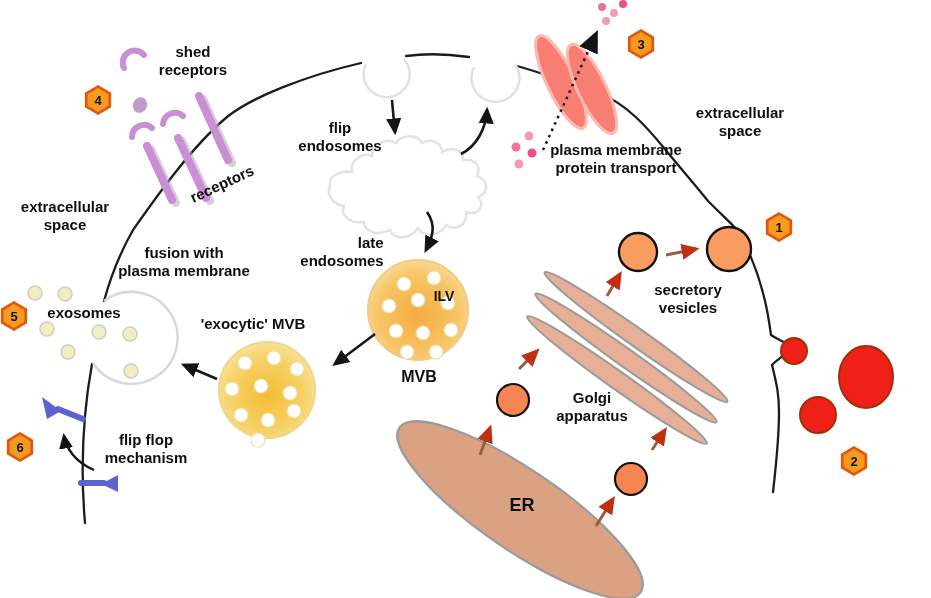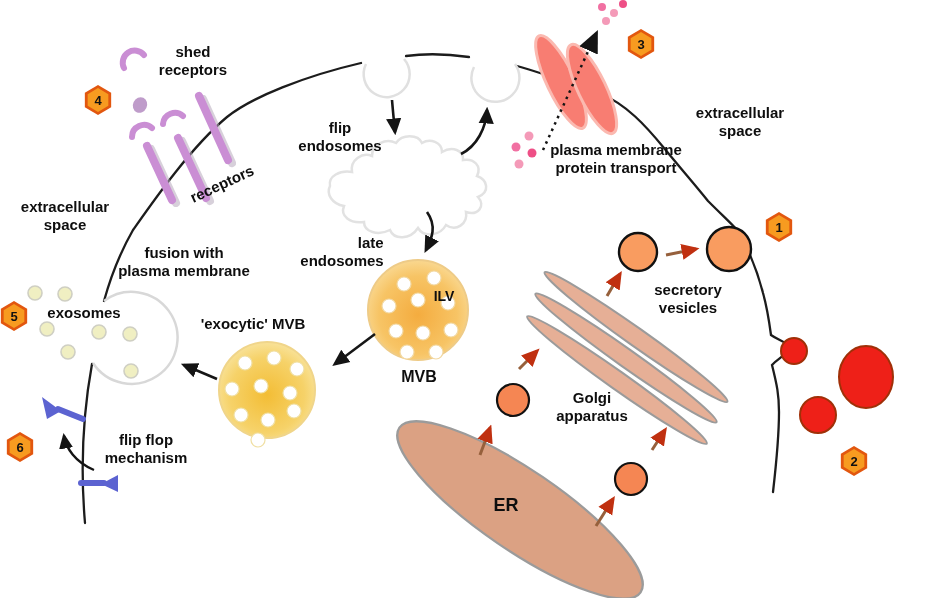--- a/index.html
+++ b/index.html
@@ -230,21 +230,21 @@
   <div class="lbl" style="left:253px;top:324px;">'exocytic' MVB</div>
   <div class="lbl" style="left:184px;top:262px;">fusion with
 plasma membrane</div>
   <div class="lbl" style="left:84px;top:313px;">exosomes</div>
   <div class="lbl" style="left:146px;top:449px;">flip flop
 mechanism</div>
   <div class="lbl" style="left:688px;top:299px;text-align:center;">secretory
 vesicles</div>
   <div class="lbl" style="left:592px;top:407px;">Golgi
 apparatus</div>
-  <div class="lbl" style="left:506px;top:506px;font-size:18px;">ER</div>
+  <div class="lbl" style="left:522px;top:506px;font-size:18px;">ER</div>
 
   <div class="badge" style="left:779px;top:227px;">
     <div class="hex-outer">
         <div class="hex-inner">1</div>
       </div>
   </div>
   <div class="badge" style="left:854px;top:461px;">
     <div class="hex-outer">
         <div class="hex-inner">2</div>
       </div>

